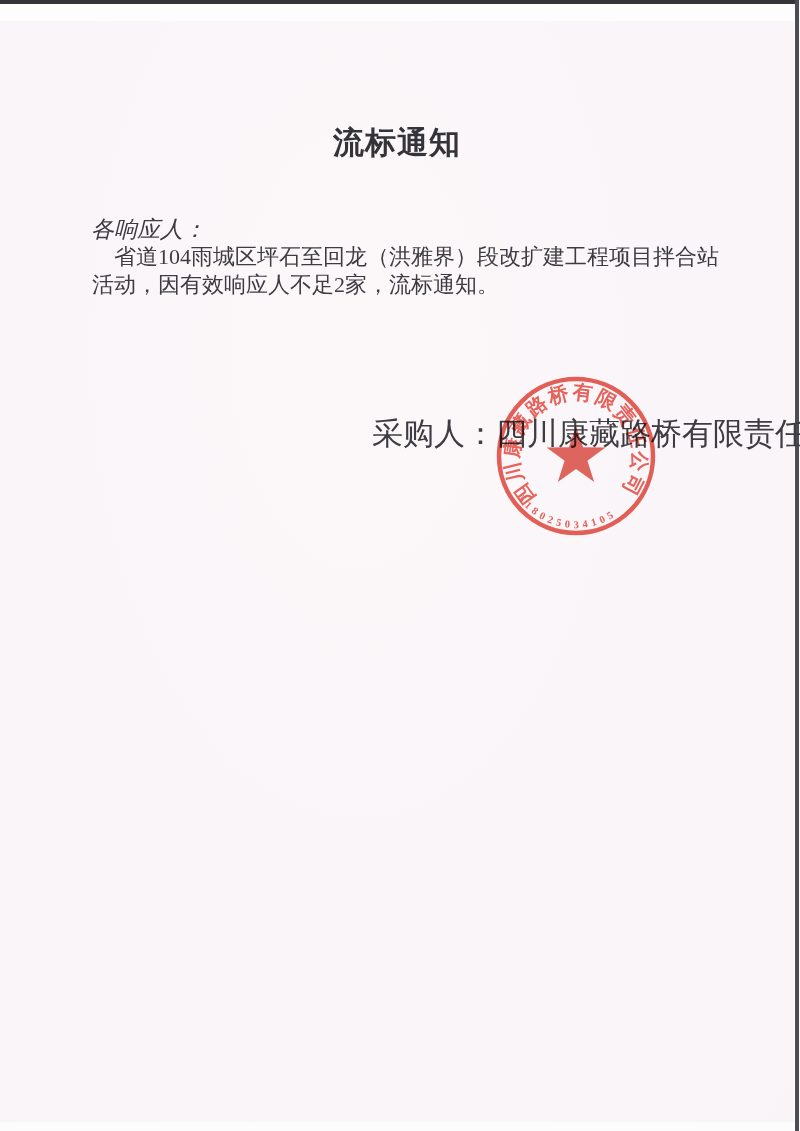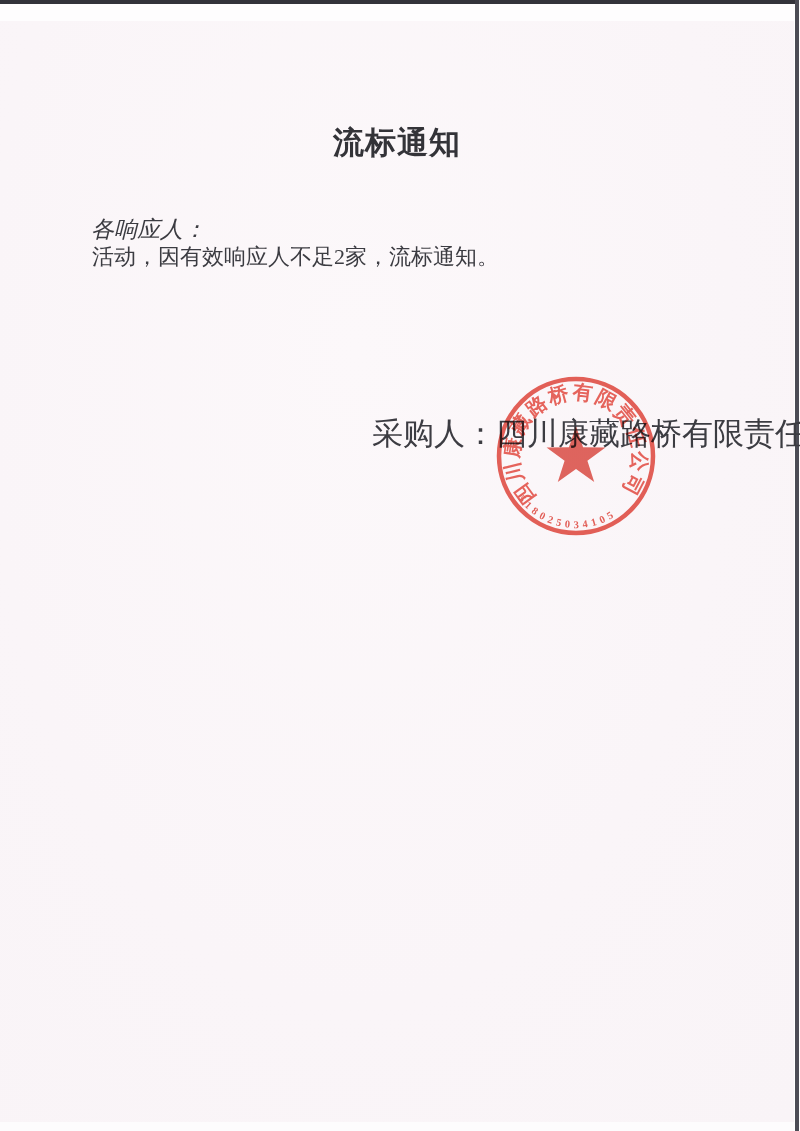--- a/index.html
+++ b/index.html
@@ -63,20 +63,21 @@
   <div class="band-top"></div>
   <div class="band-bottom"></div>
 
   <div class="paper">
 
     <h1 class="title">流标通知</h1>
 
     <div class="salutation">各响应人：</div>
 
     <div class="body-para">
+      <div class="bl indent">省道104雨城区坪石至回龙（洪雅界）段改扩建工程项目拌合站</div>
       <div class="bl">活动，因有效响应人不足2家，流标通知。</div>
     </div>
 
     <div class="purchaser">采购人：四川康藏路桥有限责任公司</div>
 
 
     <svg class="seal" viewBox="0 0 172 172" xmlns="http://www.w3.org/2000/svg">
       <defs>
         <path id="arc-name" d="M 47.1 127.7 A 57 57 0 1 1 124.9 127.7" fill="none"></path>
         <path id="arc-code" d="M 27 127.3 A 72 72 0 0 0 145 127.3" fill="none"></path>

